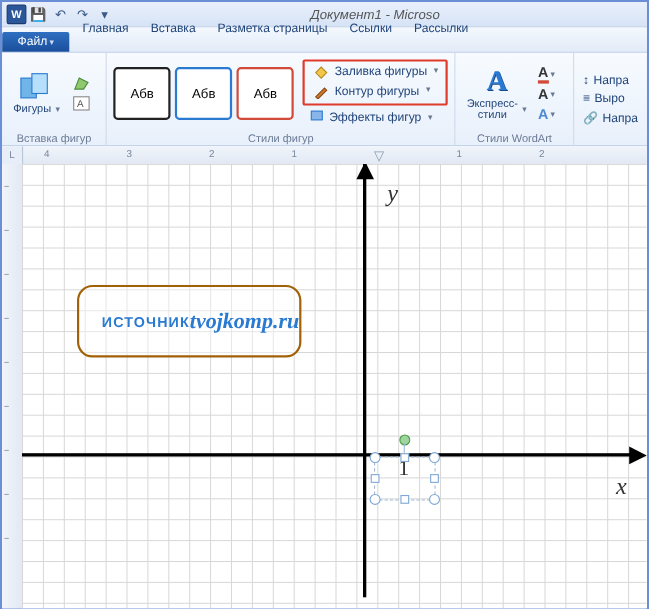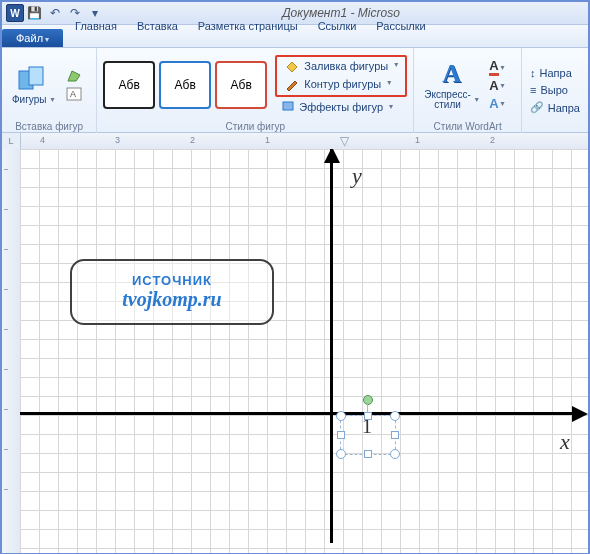--- a/index.html
+++ b/index.html
@@ -52,21 +52,21 @@
 .axis.y{width:3px;top:0;bottom:10px;left:310px}
 .arrow{position:absolute;width:0;height:0}
 .arrow.up{left:304px;top:-2px;border-left:8px solid transparent;border-right:8px solid transparent;border-bottom:16px solid #000}
 .arrow.right{top:257px;right:0;border-top:8px solid transparent;border-bottom:8px solid transparent;border-left:16px solid #000}
 .axis-label{position:absolute;font-family:"Times New Roman",serif;font-size:22px;font-style:italic}
 .textbox{position:absolute;left:320px;top:266px;width:54px;height:38px;display:flex;align-items:flex-start;justify-content:center;font-family:"Times New Roman",serif;font-size:20px}
 .sel-handle{position:absolute;width:8px;height:8px;background:#fff;border:1px solid #7fa8d6;border-radius:50%}
 .sel-side{position:absolute;width:6px;height:6px;background:#fff;border:1px solid #7fa8d6}
 .sel-border{position:absolute;border:1px dashed #9fb8d8}
 .rot-handle{position:absolute;width:8px;height:8px;background:#9fd49f;border:1px solid #4a9a4a;border-radius:50%}
-.watermark{position:absolute;left:50px;top:110px;width:200px;height:62px;border:2px solid #404040;border-radius:14px;display:flex;flex-direction:column;align-items:center;justify-content:center;background:rgba(255,255,255,0.4)}
+.watermark{position:absolute;left:50px;top:110px;width:200px;height:62px;border:2px solid #a16207;border-radius:14px;display:flex;flex-direction:row;align-items:center;justify-content:flex-end;background:rgba(255,255,255,0.4)}
 .watermark .t1{font-size:13px;color:#2a7ad1;font-weight:bold;letter-spacing:1px}
 .watermark .t2{font-size:20px;color:#2a7ad1;font-style:italic;font-family:Georgia,serif;font-weight:bold}
 .indent-marker{position:absolute;top:1px;font-size:12px;color:#8a98ae}
 </style>
 </head>
 <body>
 <div class="outer">
 
 <div class="titlebar">
   <div class="qat">

